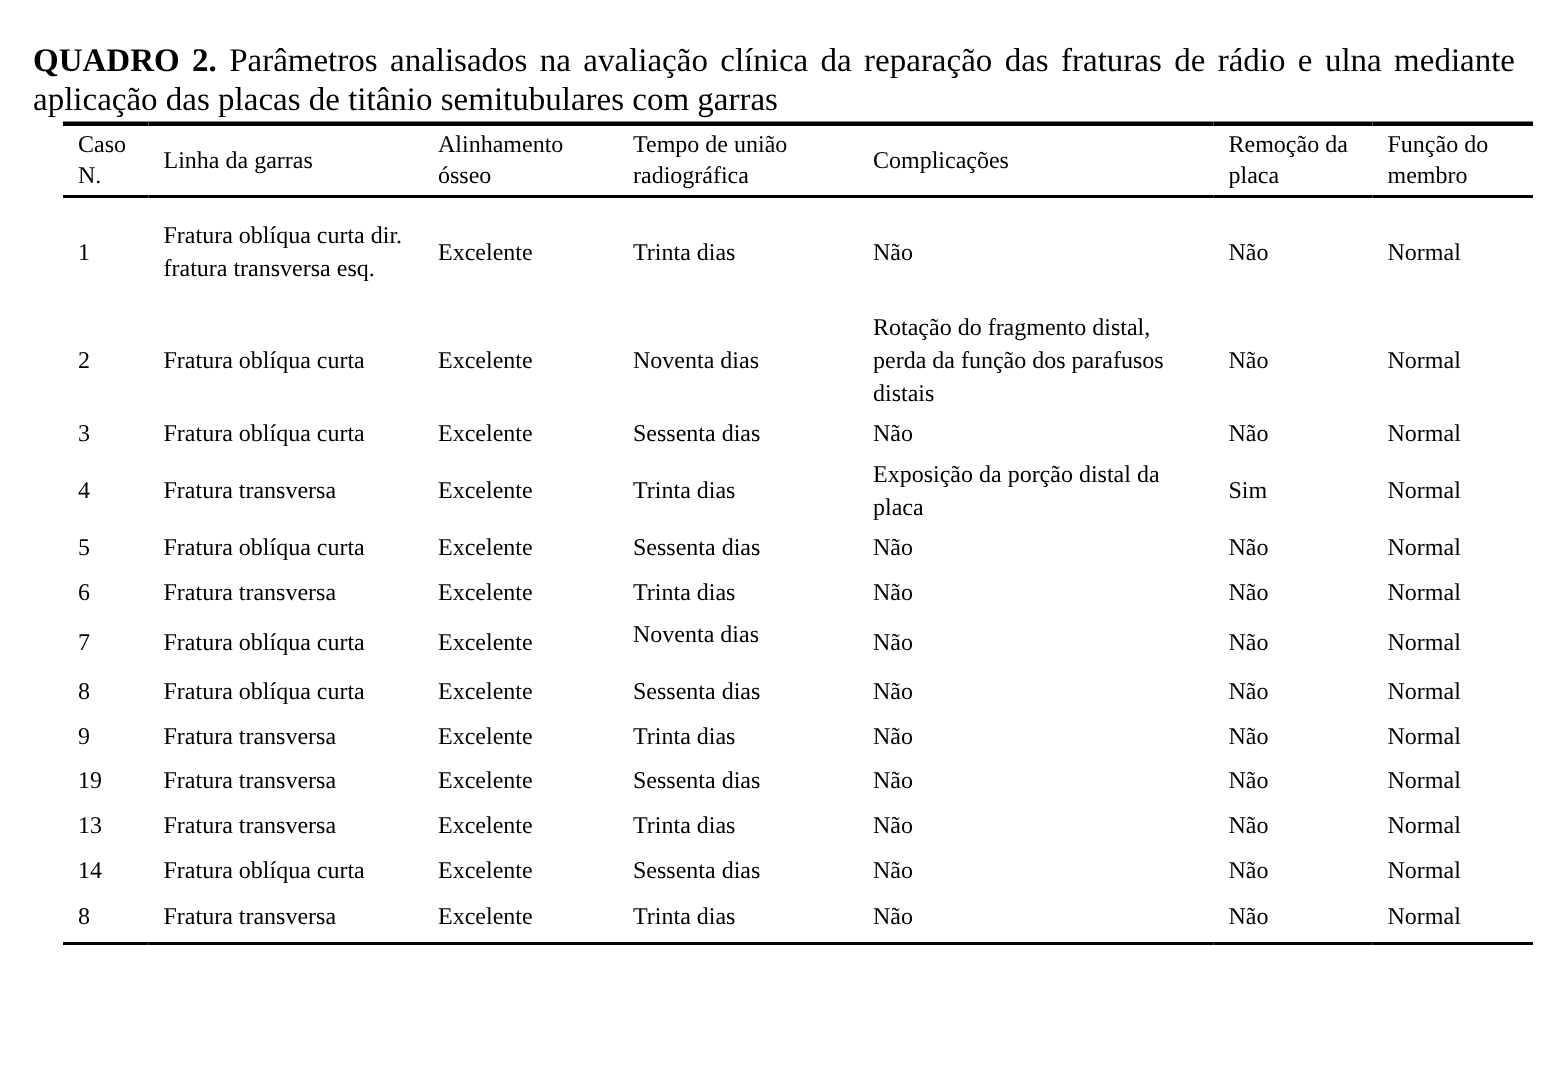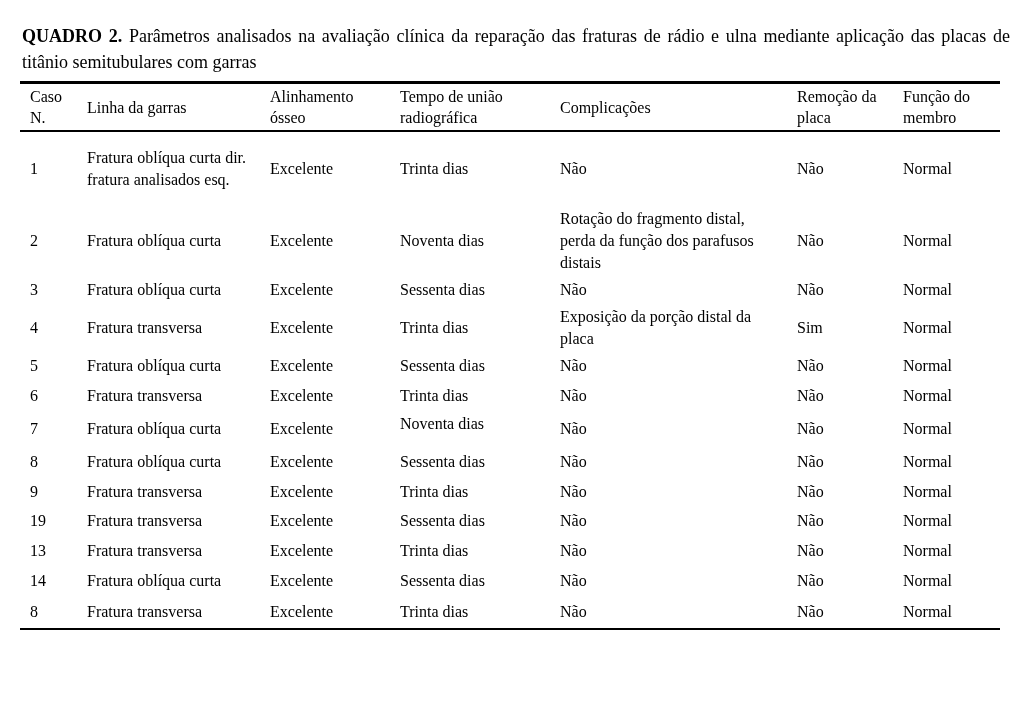--- a/index.html
+++ b/index.html
@@ -14,30 +14,30 @@
     background: #ffffff;
     color: #000000;
     font-family: "Liberation Serif", "DejaVu Serif", serif;
     overflow: hidden;
   }
   .caption {
     position: absolute;
     left: 22px;
     top: 5px;
     width: 988px;
-    font-size: 18px;
+    font-size: 22px;
     line-height: 26px;
     text-align: justify;
   }
   .caption .caption-label {
     font-weight: bold;
   }
   .table-wrap {
     position: absolute;
-    left: 20px;
+    left: 42px;
     top: 81px;
     width: 980px;
   }
   table.data-table {
     width: 980px;
     table-layout: fixed;
     border-collapse: collapse;
     border-top: 3px solid #000000;
     border-bottom: 2px solid #000000;
     font-size: 16px;
@@ -90,21 +90,21 @@
           <th>Alinhamento ósseo</th>
           <th>Tempo de união radiográfica</th>
           <th>Complicações</th>
           <th>Remoção da placa</th>
           <th>Função do membro</th>
         </tr>
       </thead>
       <tbody>
           <tr style="height: 75px;">
             <td>1</td>
-            <td>Fratura oblíqua curta dir. fratura analisados esq.</td>
+            <td>Fratura oblíqua curta dir. fratura transversa esq.</td>
             <td>Excelente</td>
             <td>Trinta dias</td>
             <td>Não</td>
             <td>Não</td>
             <td>Normal</td>
           </tr>
           <tr style="height: 69px;">
             <td>2</td>
             <td>Fratura oblíqua curta</td>
             <td>Excelente</td>

